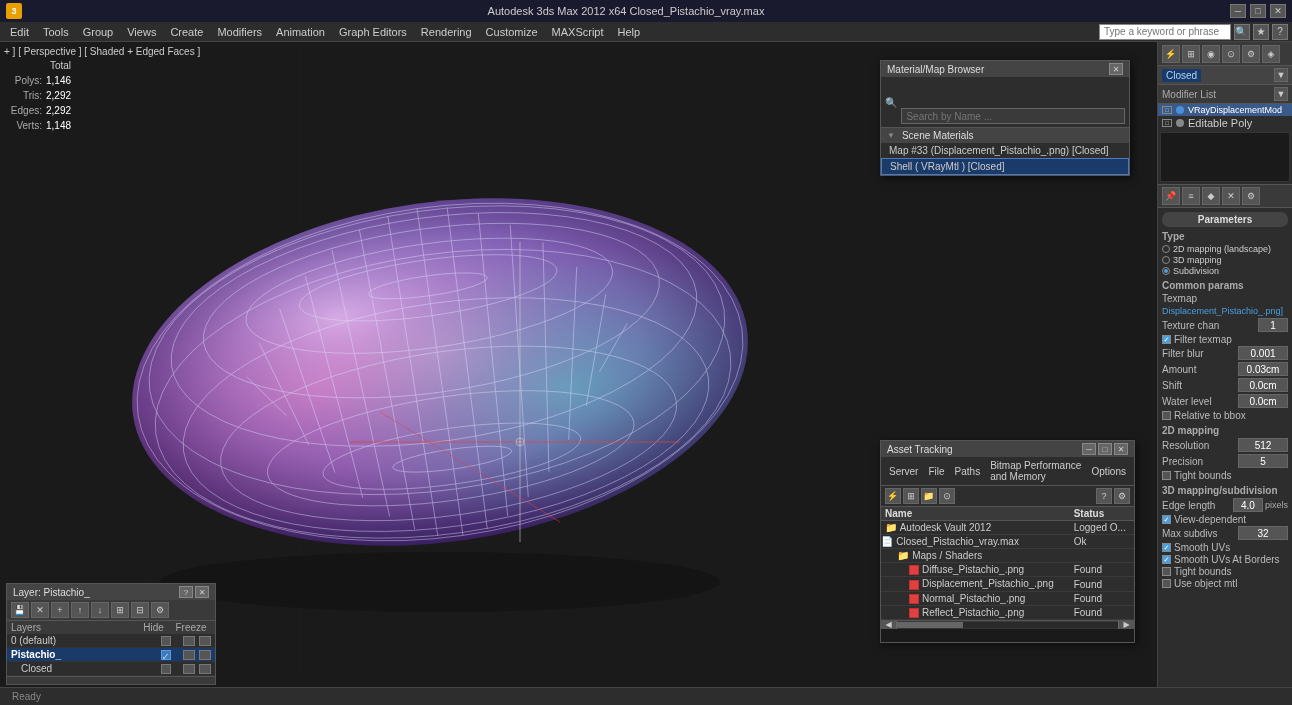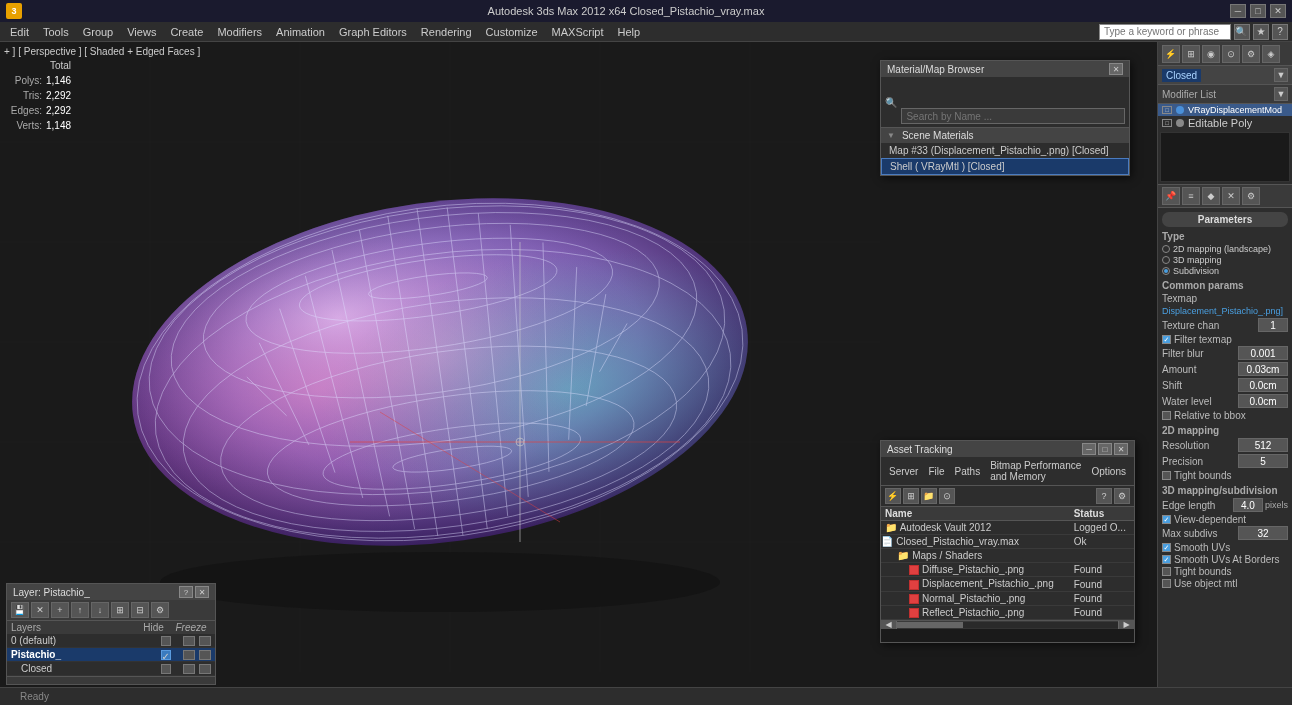--- a/index.html
+++ b/index.html
@@ -391,21 +391,21 @@
     }
     .layer-header {
       display: flex;
       background: #3a3a3a;
       padding: 1px 4px;
       color: #aaa;
       font-size: 10px;
     }
     .layer-col-name { flex: 1; }
     .layer-col-hide { width: 35px; text-align: center; margin-left: 10px; }
-    .layer-col-freeze { width: 40px; text-align: center; font-style: italic; }
+    .layer-col-freeze { width: 40px; text-align: center; }
     .layer-row {
       display: flex;
       align-items: center;
       padding: 1px 4px;
       cursor: pointer;
       border-bottom: 1px solid #333;
     }
     .layer-row.selected { background: #1a3a6a; }
     .layer-name { flex: 1; color: #ccc; }
     .layer-checkbox { width: 35px; display: flex; align-items: center; justify-content: center; }
@@ -430,21 +430,21 @@
     #status-bar {
       position: absolute;
       bottom: 0;
       left: 0;
       right: 0;
       height: 18px;
       background: #2d2d2d;
       border-top: 1px solid #444;
       display: flex;
       align-items: center;
-      padding: 0 20px;
+      padding: 0 12px;
       color: #aaa;
       font-size: 10px;
     }
   </style>
 </head>
 <body>
 
 <div id="title-bar">
   <div class="title-left">
     <div style="width:16px;height:16px;background:#e8a000;border-radius:2px;display:flex;align-items:center;justify-content:center;font-size:9px;color:#fff;font-weight:bold;">3</div>

